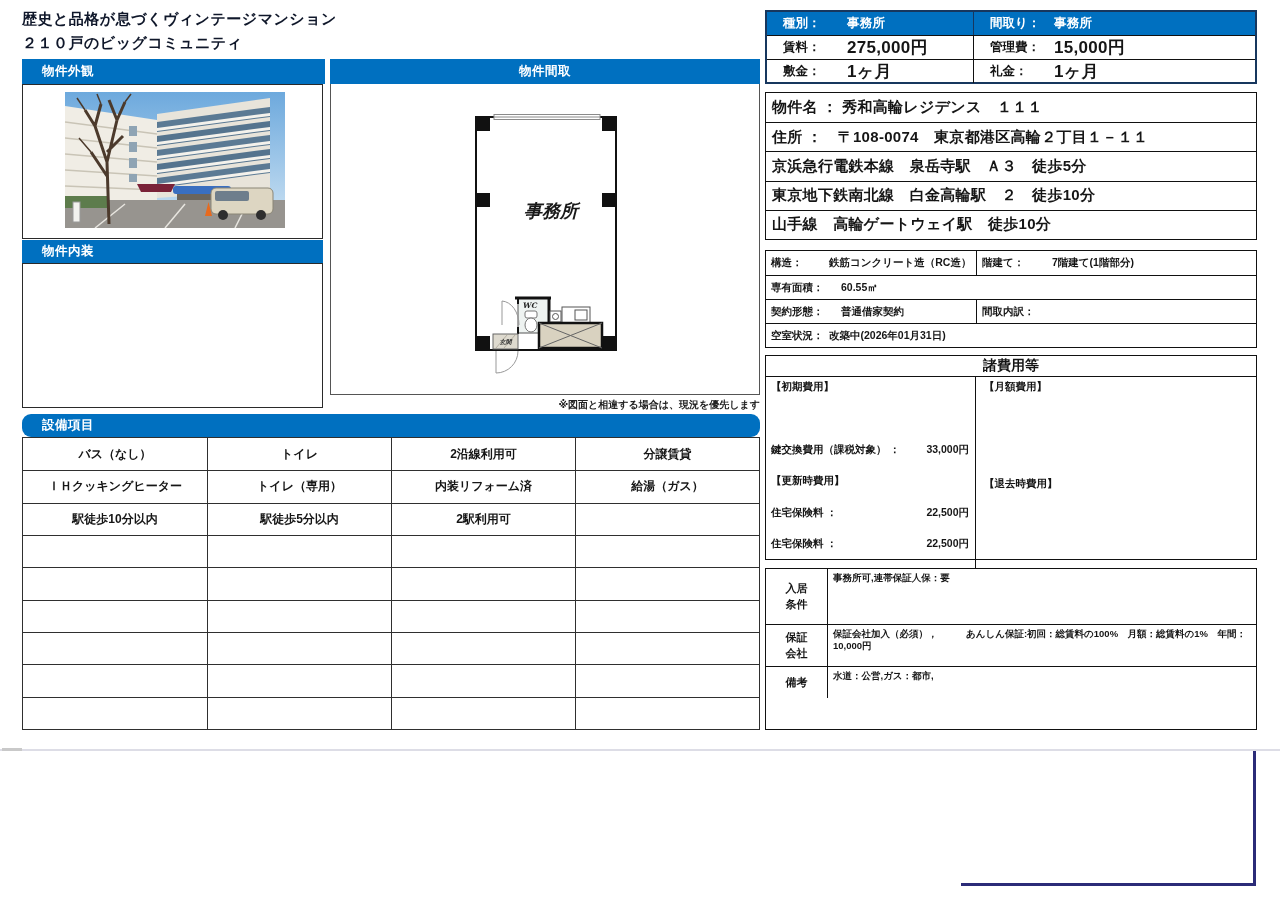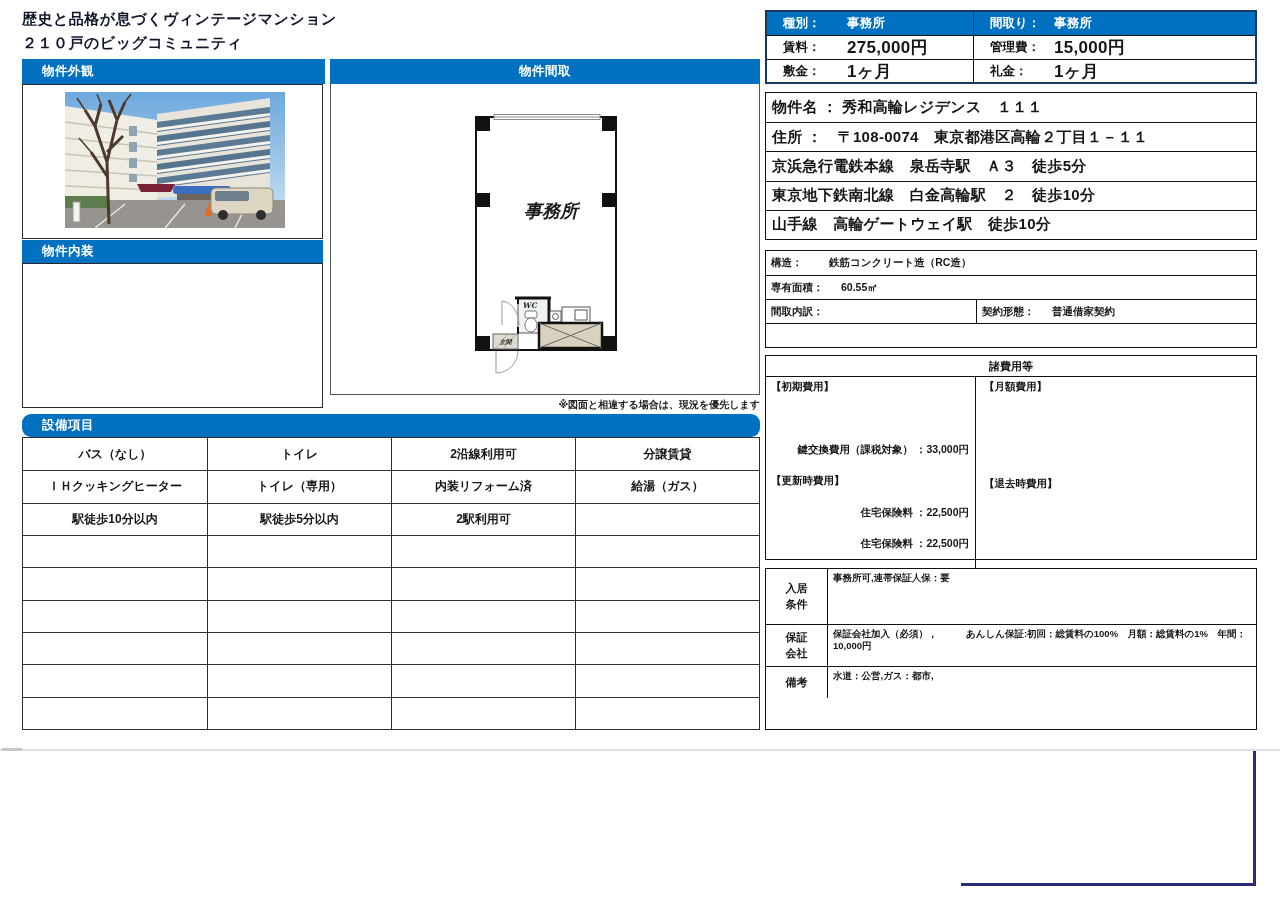--- a/index.html
+++ b/index.html
@@ -53,26 +53,26 @@
   .details{position:absolute;left:765px;top:250px;width:492px;height:98px;border:1.5px solid #111;background:#fff;display:grid;grid-template-rows:repeat(4,1fr);}
   .drow{display:grid;grid-template-columns:210px 1fr;border-top:1.5px solid #111;}
   .drow:first-child{border-top:none;}
   .dcell{display:flex;align-items:center;padding-left:5px;border-left:1.5px solid #111;font-size:10.5px;overflow:hidden;white-space:nowrap;}
   .dcell:first-child{border-left:none;}
   .dlabel{flex:0 0 auto;}
   .dcell.c1 .dlabel{width:58px;}
   .dcell.c2 .dlabel{width:70px;}
   
   .fees{position:absolute;left:765px;top:355px;width:492px;height:205px;border:1.5px solid #111;background:#fff;}
-  .fees-title{height:21px;border-bottom:1.5px solid #111;display:flex;align-items:center;justify-content:center;font-size:11px;}
+  .fees-title{height:21px;border-bottom:1.5px solid #111;display:flex;align-items:center;justify-content:center;font-size:14px;}
   .fees-body{position:relative;height:181px;display:grid;grid-template-columns:210px 1fr;}
   .fees-left{border-right:1.5px solid #111;position:relative;padding:3px 6px 0 5px;}
   .fees-right{position:relative;padding:3px 0 0 8px;}
   .fee-h{font-size:10.5px;margin-bottom:4px;}
-  .fee-item{display:flex;justify-content:flex-end;font-size:10.5px;line-height:15px;margin-top:48px;}
+  .fee-item{display:flex;justify-content:space-between;font-size:10.5px;line-height:15px;margin-top:48px;}
   .fee-item .fl{white-space:nowrap;}
   .fee-item .fv{white-space:nowrap;}
   .blk-renewal{position:absolute;left:5px;right:6px;top:97px;}
   .blk-moveout{position:absolute;left:8px;top:100px;}
   
   .cond{position:absolute;left:765px;top:568px;width:492px;height:162px;border:1.5px solid #111;background:#fff;display:grid;grid-template-rows:55px 42px 32px 1fr;}
   .crow{display:grid;grid-template-columns:62px 1fr;border-top:1.5px solid #111;}
   .crow:first-child{border-top:none;}
   .clabel{display:flex;align-items:center;justify-content:center;text-align:center;font-size:11px;line-height:1.45;border-right:1.5px solid #111;white-space:pre-line;}
   .ccontent{padding:3px 5px;font-size:9.5px;line-height:1.3;overflow:hidden;}
@@ -317,38 +317,46 @@
   <div class="prow">東京地下鉄南北線　白金高輪駅　２　徒歩10分</div>
   <div class="prow">山手線　高輪ゲートウェイ駅　徒歩10分</div>
 </div>
 
 <div class="details">
   <div class="drow">
     <div class="dcell c1">
         <span class="dlabel">構造：</span>
         <span>鉄筋コンクリート造（RC造）</span>
       </div>
+    <div class="dcell c2">
+        <span class="dlabel">階建て：</span>
+        <span>7階建て(1階部分)</span>
+      </div>
   </div>
   <div class="drow">
     <div class="dcell c2">
         <span class="dlabel">専有面積：</span>
         <span>60.55㎡</span>
       </div>
   </div>
   <div class="drow">
+    <div class="dcell c2">
+        <span class="dlabel">契約形態：</span>
+        <span>普通借家契約</span>
+      </div>
     <div class="dcell c1">
         <span class="dlabel">間取内訳：</span>
         <span></span>
       </div>
-    <div class="dcell c2">
-        <span class="dlabel">契約形態：</span>
-        <span>普通借家契約</span>
-      </div>
   </div>
   <div class="drow">
+    <div class="dcell c1">
+        <span class="dlabel">空室状況：</span>
+        <span>改築中(2026年01月31日)</span>
+      </div>
   </div>
 </div>
 
 <div class="fees">
   <div class="fees-title">諸費用等</div>
   <div class="fees-body">
     <div class="fees-left">
       <div>
         <div class="fee-h">【初期費用】</div>
         <div class="fee-item">

